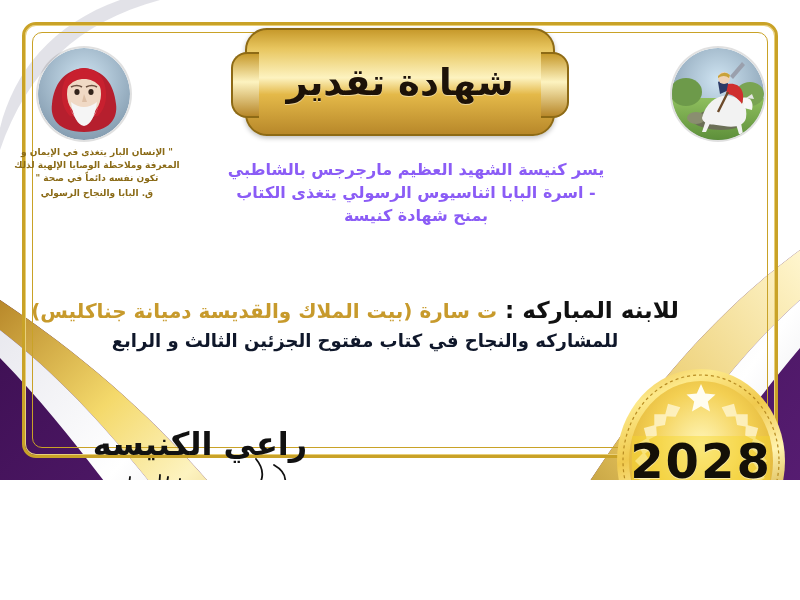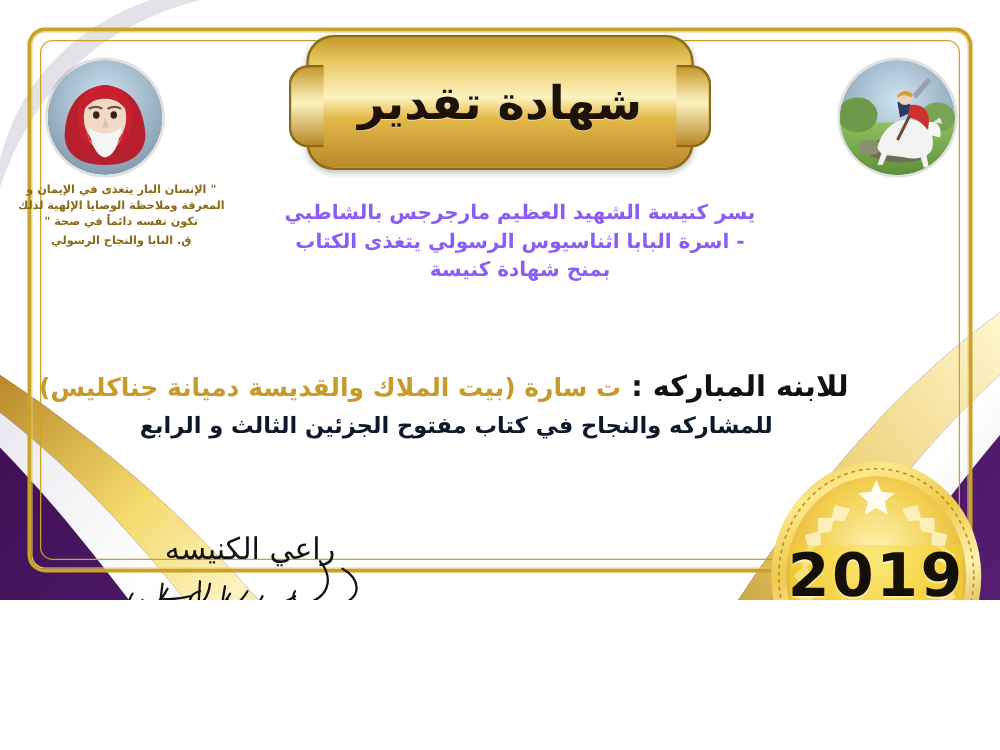--- a/index.html
+++ b/index.html
@@ -81,21 +81,21 @@
   .recipient .label{color:#111;}
   .recipient .name{color:#c79a2c;font-size:20px;}
 
   .reason{
     position:absolute;left:40px;right:110px;top:330px;
     text-align:center;color:#0f172a;font-size:18px;font-weight:600;white-space:nowrap;
   }
 
   
   .sig-block{position:absolute;left:60px;top:425px;width:280px;text-align:center;}
-  .sig-title{font-size:24px;font-weight:normal;color:#111;letter-spacing:1px;}
+  .sig-title{font-size:32px;font-weight:bold;color:#111;letter-spacing:1px;}
   .sig-svg{display:block;margin-top:-6px;}
 
   
   .medal{position:absolute;right:10px;top:366px;width:178px;height:190px;}
   .medal-year{
     position:absolute;inset:0;display:flex;align-items:center;justify-content:center;
     font-size:48px;font-weight:bold;color:#141007;
     text-shadow:0 1px 0 rgba(255,255,255,.5);
     letter-spacing:2px;
   }
@@ -314,16 +314,16 @@
               <path d="M0 -66 l-9 9 l9 6 l9 -6 z"></path>
             </g>
           <g transform="rotate(30)">
               <path d="M0 -66 l-9 9 l9 6 l9 -6 z"></path>
             </g>
         </g>
       </g>
       <path d="M89 18 l4.2 9.4 l10.3 1.1 l-7.7 6.9 l2.2 10.1 l-9 -5.2 l-9 5.2 l2.2 -10.1 l-7.7 -6.9 l10.3 -1.1 z" fill="#fffdf0"></path>
       <rect x="20" y="70" width="138" height="52" fill="#f7d72e" opacity=".45"></rect>
     </svg>
-    <div class="medal-year">2019</div>
+    <div class="medal-year">2028</div>
   </div>
 
 </div>
 
 </body></html>

